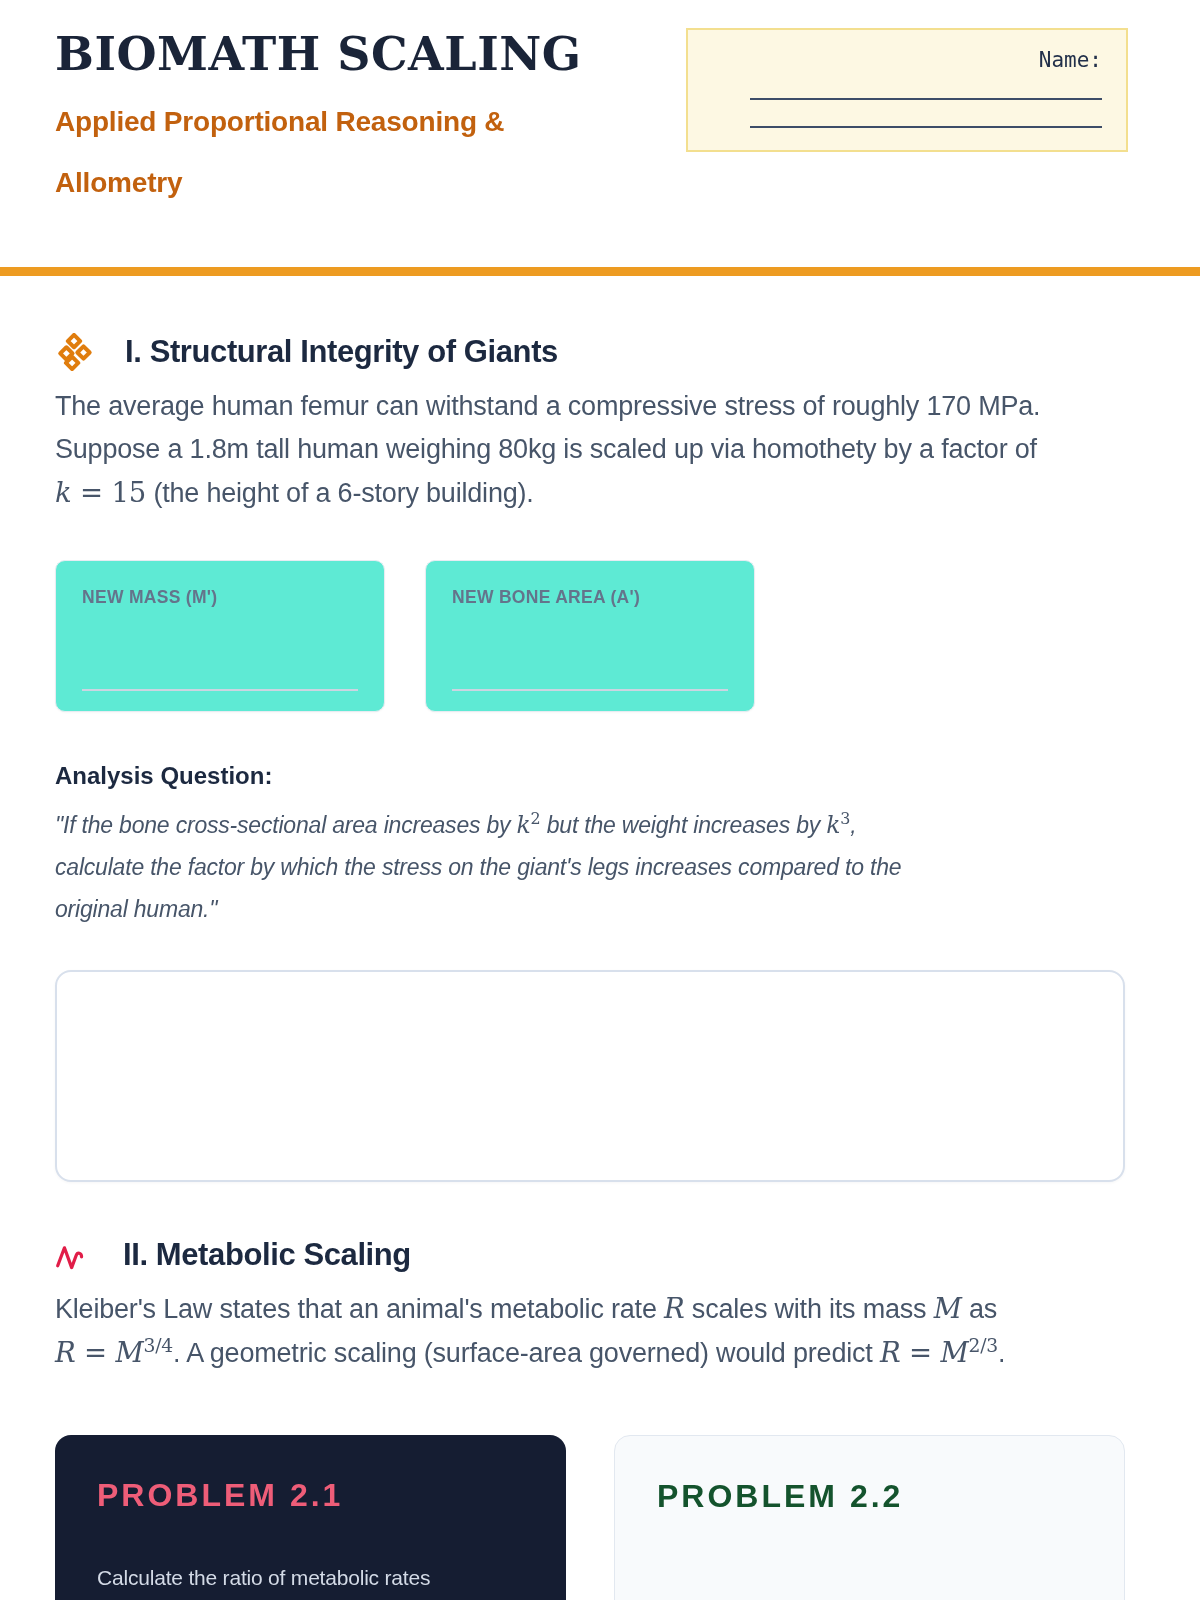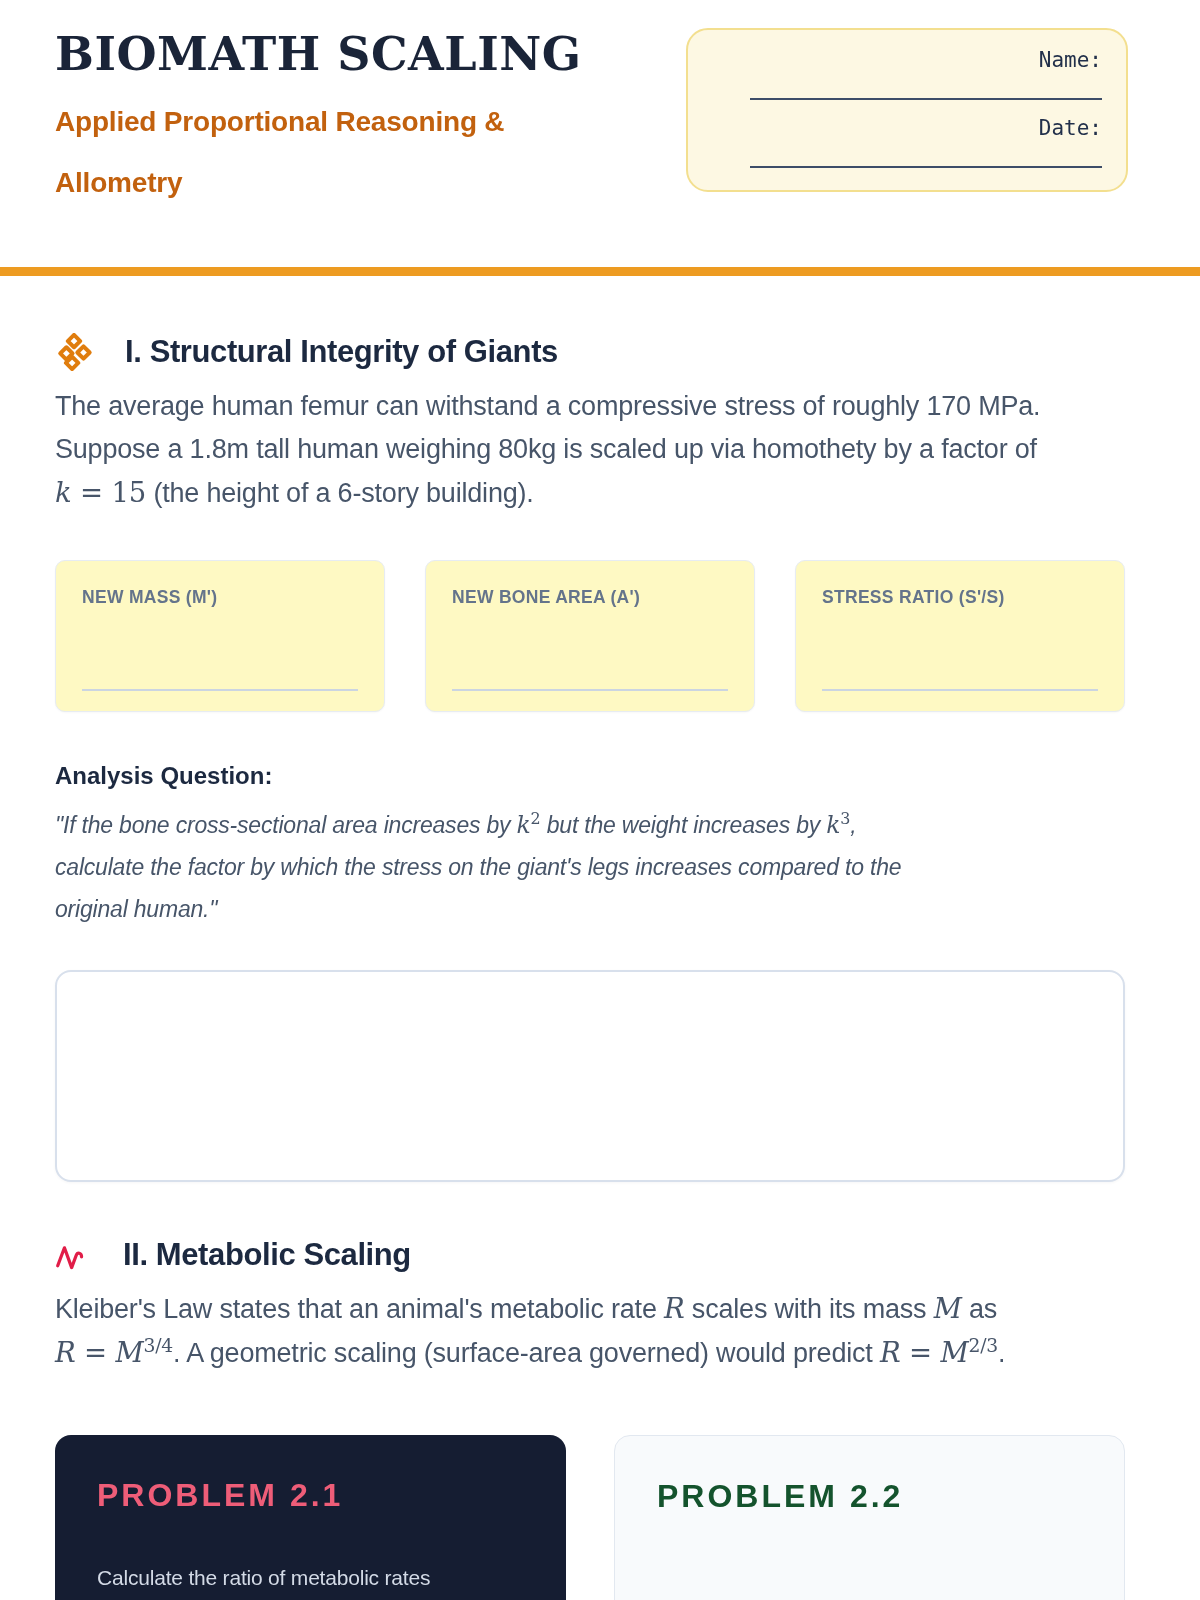--- a/index.html
+++ b/index.html
@@ -6,21 +6,21 @@
   html,body { width:1200px; height:1600px; overflow:hidden; background:#ffffff;
     font-family:"Liberation Sans", sans-serif; }
   
   .header { display:flex; justify-content:space-between; align-items:flex-start;
     padding:28px 72px 0 55px; }
   .title-block { width:600px; }
   .page-title { font-family:"DejaVu Serif", serif; font-weight:700; font-size:46px;
     color:#1A2438; letter-spacing:0.5px; line-height:1.15; }
   .page-subtitle { margin-top:10px; font-size:28px; font-weight:700; color:#C2610E;
     line-height:61px; width:560px; letter-spacing:-0.2px; }
-  .name-box { width:442px; background:#FDF8E3; border:2px solid #F3DF8F; border-radius:22px;
+  .name-box { width:442px; background:#FDF8E3; border:2px solid #F3DF8F; border-radius:0;
     padding:18px 24px 22px 24px; font-family:"DejaVu Sans Mono", monospace; }
   .name-box .nb-label { text-align:right; font-size:21px; color:#22304A; }
   .name-box .nb-line { margin-left:auto; width:352px; height:0;
     border-bottom:2px solid #3D4D68; margin-top:26px; }
   .name-box .nb-row2 { margin-top:16px; }
   
   .accent-bar { margin-top:54px; width:1200px; height:9px; background:#ED9B21; }
   
   .main { width:1070px; margin-left:55px; }
   .section-head { display:flex; align-items:center; gap:32px; }
@@ -28,21 +28,21 @@
   .sh1 { margin-top:57px; }
   .sh2 { margin-top:55px; }
   .icon-svg { display:block; }
   .para { margin-top:14px; font-size:27px; line-height:43px; color:#475569;
     letter-spacing:-0.2px; }
   .math { font-family:"DejaVu Serif", serif; font-style:italic; font-size:1.02em; }
   .math .up { font-style:normal; }
   .math sup { font-size:0.68em; font-style:normal; line-height:0; }
   
   .cards3 { margin-top:45px; display:grid; grid-template-columns:1fr 1fr 1fr; gap:40px; }
-  .mcard { position:relative; height:152px; background:#fef9c3; border:1.5px solid #E7ECF2;
+  .mcard { position:relative; height:152px; background:#5eead4; border:1.5px solid #E7ECF2;
     border-radius:10px; padding:26px; box-shadow:0 1px 2px rgba(15,23,42,0.03); }
   .mcard .mlabel { font-size:17.5px; font-weight:700; color:#64748B; letter-spacing:0.3px; }
   .mcard .mline { position:absolute; left:26px; right:26px; bottom:20px; height:0;
     border-bottom:2px solid #CBD5E1; }
   
   .analysis-label { margin-top:50px; font-size:24px; font-weight:800; color:#1C2940; }
   .quote { margin-top:14px; font-size:23px; font-style:italic; line-height:42px;
     color:#475569; letter-spacing:-0.2px; }
   .answer-box { margin-top:40px; width:1070px; height:212px; background:#ffffff;
     border:2px solid #D8E0EC; border-radius:16px; box-shadow:0 1px 3px rgba(15,23,42,0.04); }
@@ -62,21 +62,20 @@
 <body>
 
 <div class="header">
   <div class="title-block">
     <div class="page-title">BIOMATH SCALING</div>
     <div class="page-subtitle">Applied Proportional Reasoning &amp; Allometry</div>
   </div>
   <div class="name-box">
     <div class="nb-label">Name:</div>
     <div class="nb-line"></div>
-    <div class="nb-label nb-row2">Date:</div>
     <div class="nb-line"></div>
   </div>
 </div>
 
 <div class="accent-bar"></div>
 
 <div class="main">
 
   <div class="section-head sh1">
     <span>
@@ -94,24 +93,20 @@
     <span>Suppose a 1.8m tall human weighing 80kg is scaled up via homothety by a factor of</span><br>
     <span class="math"><span>k</span><span class="up"> = 15</span></span><span> (the height of a 6-story building).</span></p>
 
   <div class="cards3">
     <div class="mcard">
       <div class="mlabel">NEW MASS (M')</div>
       <div class="mline"></div>
     </div>
     <div class="mcard">
       <div class="mlabel">NEW BONE AREA (A')</div>
-      <div class="mline"></div>
-    </div>
-    <div class="mcard">
-      <div class="mlabel">STRESS RATIO (S'/S)</div>
       <div class="mline"></div>
     </div>
   </div>
 
   <div class="analysis-label">Analysis Question:</div>
 
   <p class="quote"><span>"If the bone cross-sectional area increases by </span><span class="math"><span>k</span><sup>2</sup></span><span> but the weight increases by </span><span class="math"><span>k</span><sup>3</sup></span><span>,</span><br>
     <span>calculate the factor by which the stress on the giant's legs increases compared to the</span><br>
     <span>original human."</span></p>
 

